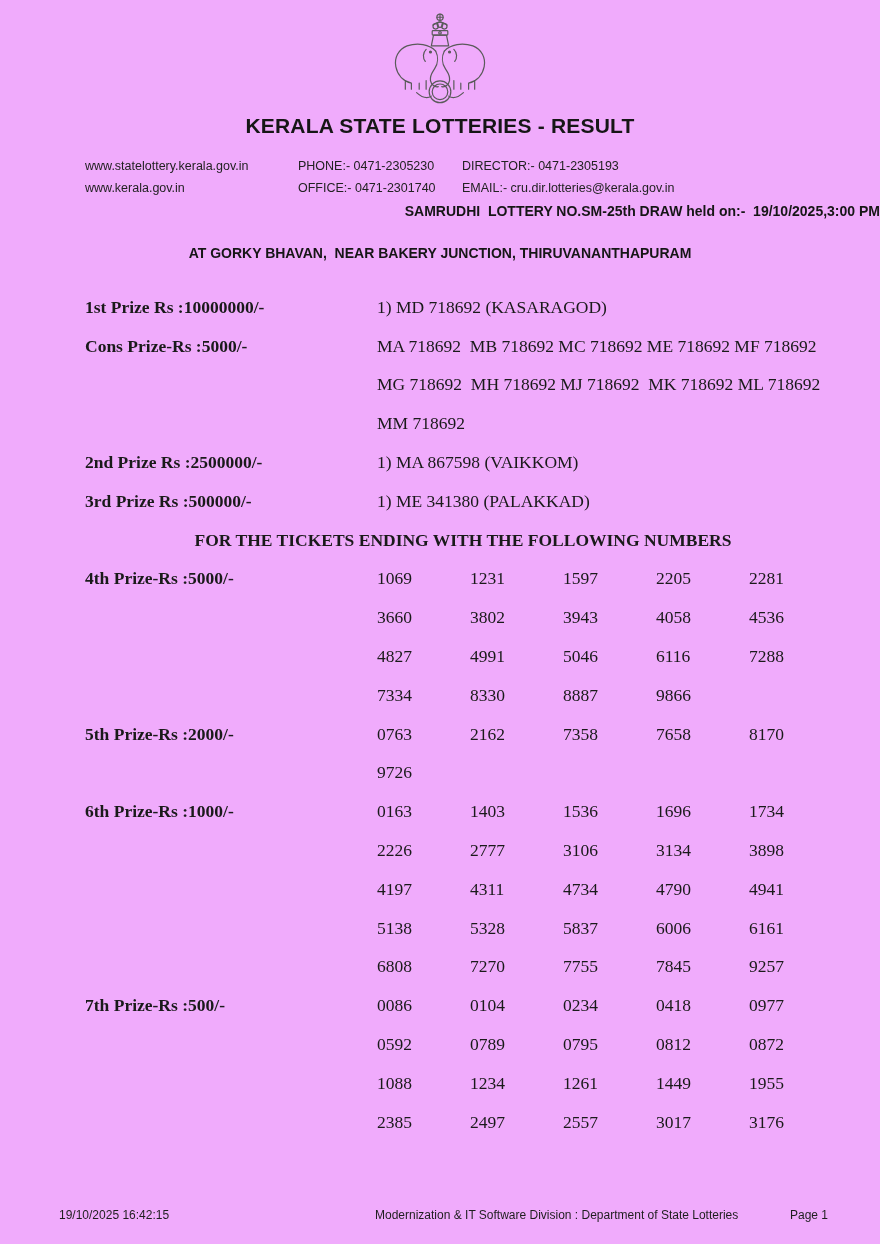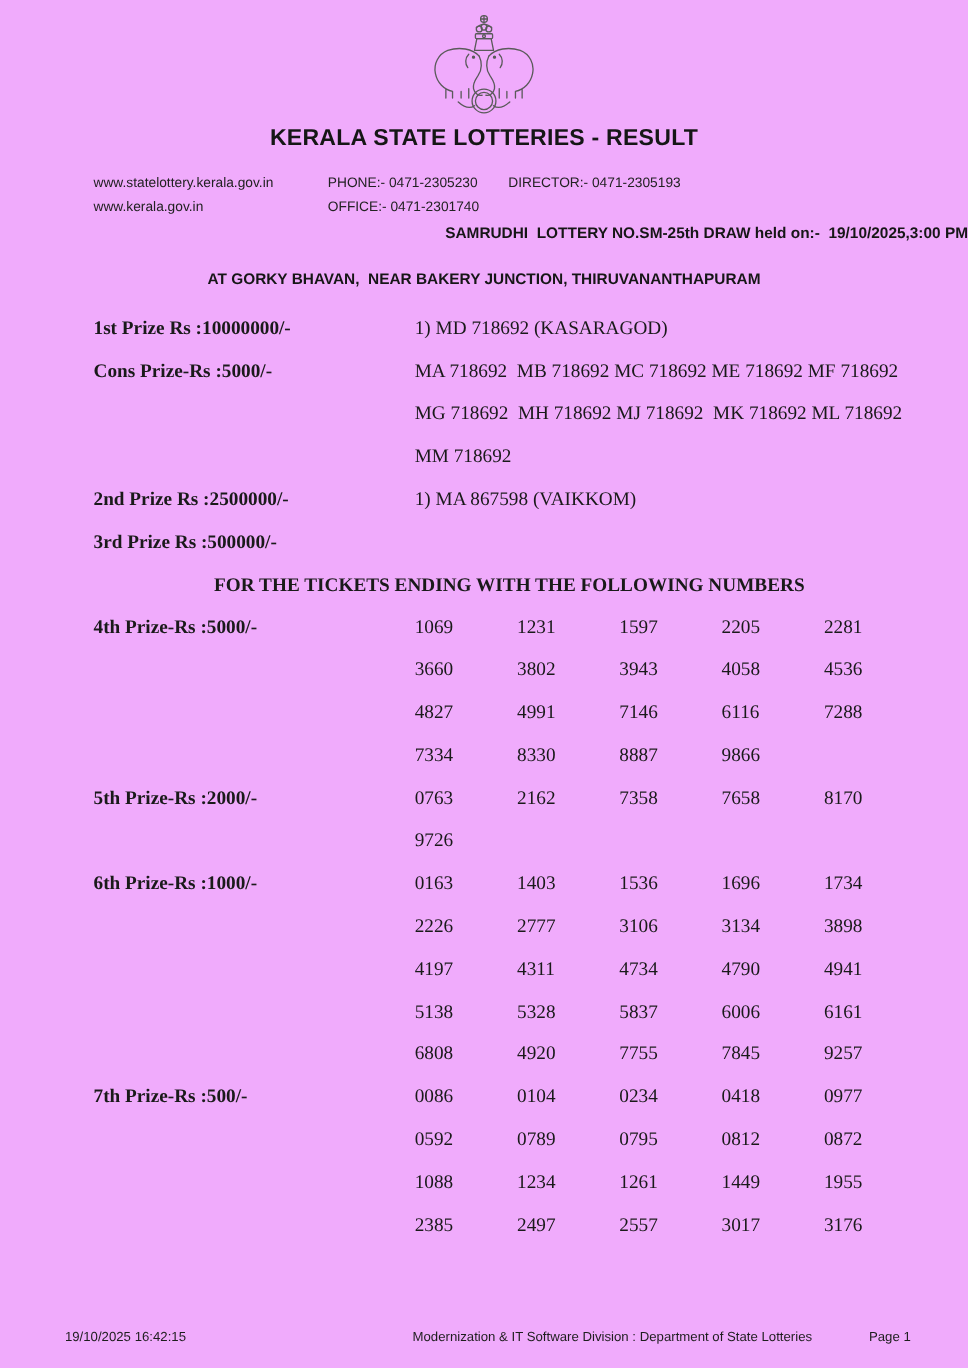--- a/index.html
+++ b/index.html
@@ -39,21 +39,21 @@
   .venue-line{
     position:absolute;top:245px;left:0;width:100%;
     text-align:center;white-space:pre;
     font-family:"Liberation Sans",sans-serif;
     font-weight:bold;font-size:14px;color:#161616;
   }
   .prizes{
     position:absolute;top:279px;left:85px;width:756px;
     font-size:17.5px;
   }
-  .row{height:38.8px;display:flex;align-items:center;}
+  .row{height:38.8px;display:flex;align-items:flex-end;}
   .plabel{width:292px;flex:none;font-weight:bold;white-space:pre;}
   .pvalue{white-space:pre;}
   .num{width:93px;flex:none;}
   .heading-row{justify-content:center;}
   .heading-row span{font-weight:bold;}
   .footer{
     position:absolute;top:1208px;left:0;width:880px;height:20px;
     font-family:"Liberation Sans",sans-serif;
     font-size:12px;color:#1e1e1e;
   }
@@ -102,20 +102,21 @@
 
   <div class="contact">
     <div class="contact-row">
       <div class="c1">www.statelottery.kerala.gov.in</div>
       <div class="c2">PHONE:- 0471-2305230</div>
       <div class="c3">DIRECTOR:- 0471-2305193</div>
     </div>
     <div class="contact-row">
       <div class="c1">www.kerala.gov.in</div>
       <div class="c2">OFFICE:- 0471-2301740</div>
+      <div class="c3">EMAIL:- cru.dir.lotteries@kerala.gov.in</div>
     </div>
   </div>
 
   <div class="draw-line">SAMRUDHI  LOTTERY NO.SM-25th DRAW held on:-  19/10/2025,3:00 PM</div>
   <div class="venue-line">AT GORKY BHAVAN,  NEAR BAKERY JUNCTION, THIRUVANANTHAPURAM</div>
 
   <div class="prizes">
     <div>
         <div class="row">
           <div class="plabel">1st Prize Rs :10000000/-</div>
@@ -132,20 +133,21 @@
         <div class="row">
           <div class="plabel"></div>
           <div class="pvalue">MM 718692</div>
         </div>
         <div class="row">
           <div class="plabel">2nd Prize Rs :2500000/-</div>
           <div class="pvalue">1) MA 867598 (VAIKKOM)</div>
         </div>
         <div class="row">
           <div class="plabel">3rd Prize Rs :500000/-</div>
+          <div class="pvalue">1) ME 341380 (PALAKKAD)</div>
         </div>
       </div>
     <div class="row heading-row">
       <span>FOR THE TICKETS ENDING WITH THE FOLLOWING NUMBERS</span>
     </div>
     <div>
         <div class="row">
           <div class="plabel">4th Prize-Rs :5000/-</div>
           <div class="num">1069</div>
           <div class="num">1231</div>
@@ -158,21 +160,21 @@
           <div class="num">3660</div>
           <div class="num">3802</div>
           <div class="num">3943</div>
           <div class="num">4058</div>
           <div class="num">4536</div>
         </div>
         <div class="row">
           <div class="plabel"></div>
           <div class="num">4827</div>
           <div class="num">4991</div>
-          <div class="num">7146</div>
+          <div class="num">5046</div>
           <div class="num">6116</div>
           <div class="num">7288</div>
         </div>
         <div class="row">
           <div class="plabel"></div>
           <div class="num">7334</div>
           <div class="num">8330</div>
           <div class="num">8887</div>
           <div class="num">9866</div>
         </div>
@@ -216,21 +218,21 @@
           <div class="plabel"></div>
           <div class="num">5138</div>
           <div class="num">5328</div>
           <div class="num">5837</div>
           <div class="num">6006</div>
           <div class="num">6161</div>
         </div>
         <div class="row">
           <div class="plabel"></div>
           <div class="num">6808</div>
-          <div class="num">4920</div>
+          <div class="num">7270</div>
           <div class="num">7755</div>
           <div class="num">7845</div>
           <div class="num">9257</div>
         </div>
         <div class="row">
           <div class="plabel">7th Prize-Rs :500/-</div>
           <div class="num">0086</div>
           <div class="num">0104</div>
           <div class="num">0234</div>
           <div class="num">0418</div>

